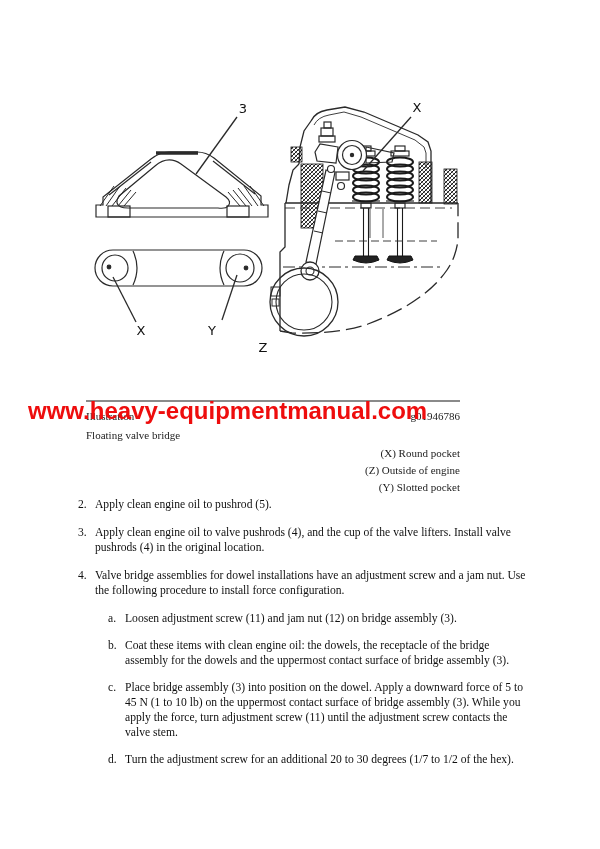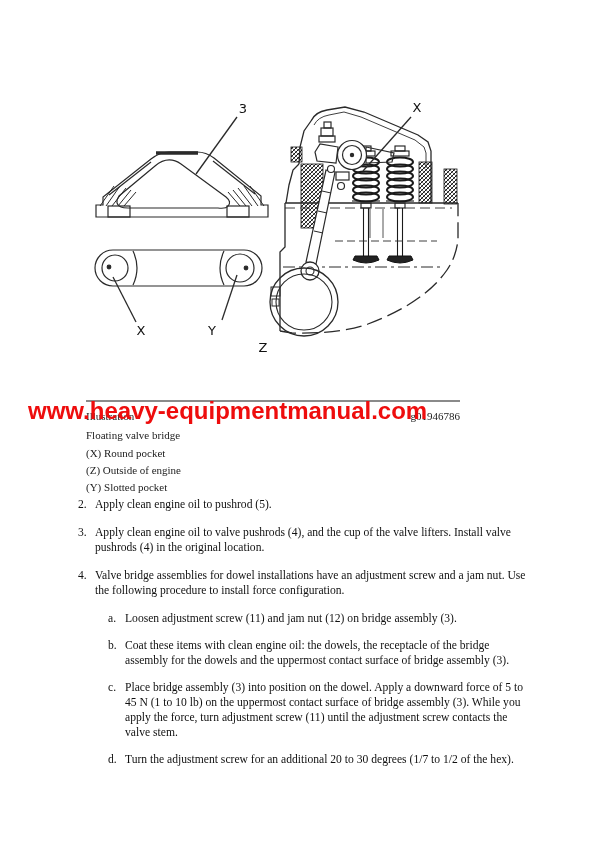--- a/index.html
+++ b/index.html
@@ -9,21 +9,21 @@
   }
   
   .figure-svg{position:absolute;left:0;top:0;width:600px;height:372px;}
 
   
   .caption{position:absolute;left:86px;top:400px;width:374px;}
   .caption .divider{height:2px;background:#8a8a8a;margin-bottom:8px;}
   .cap-row{display:flex;justify-content:space-between;font-size:11px;color:#222;}
   .cap-title{font-size:11px;color:#222;margin-top:7px;}
   .cap-legend{font-size:11px;color:#222;margin-top:4px;}
-  .cap-legend div{line-height:17px;}
+  .cap-legend div{line-height:17px;text-align:right;}
 
   
   .watermark{
     position:absolute;left:28px;top:397px;width:560px;
     font-family:"Liberation Sans", sans-serif;
     font-weight:700;font-size:24px;letter-spacing:0px;
     white-space:nowrap;z-index:6;
   }
 
   

